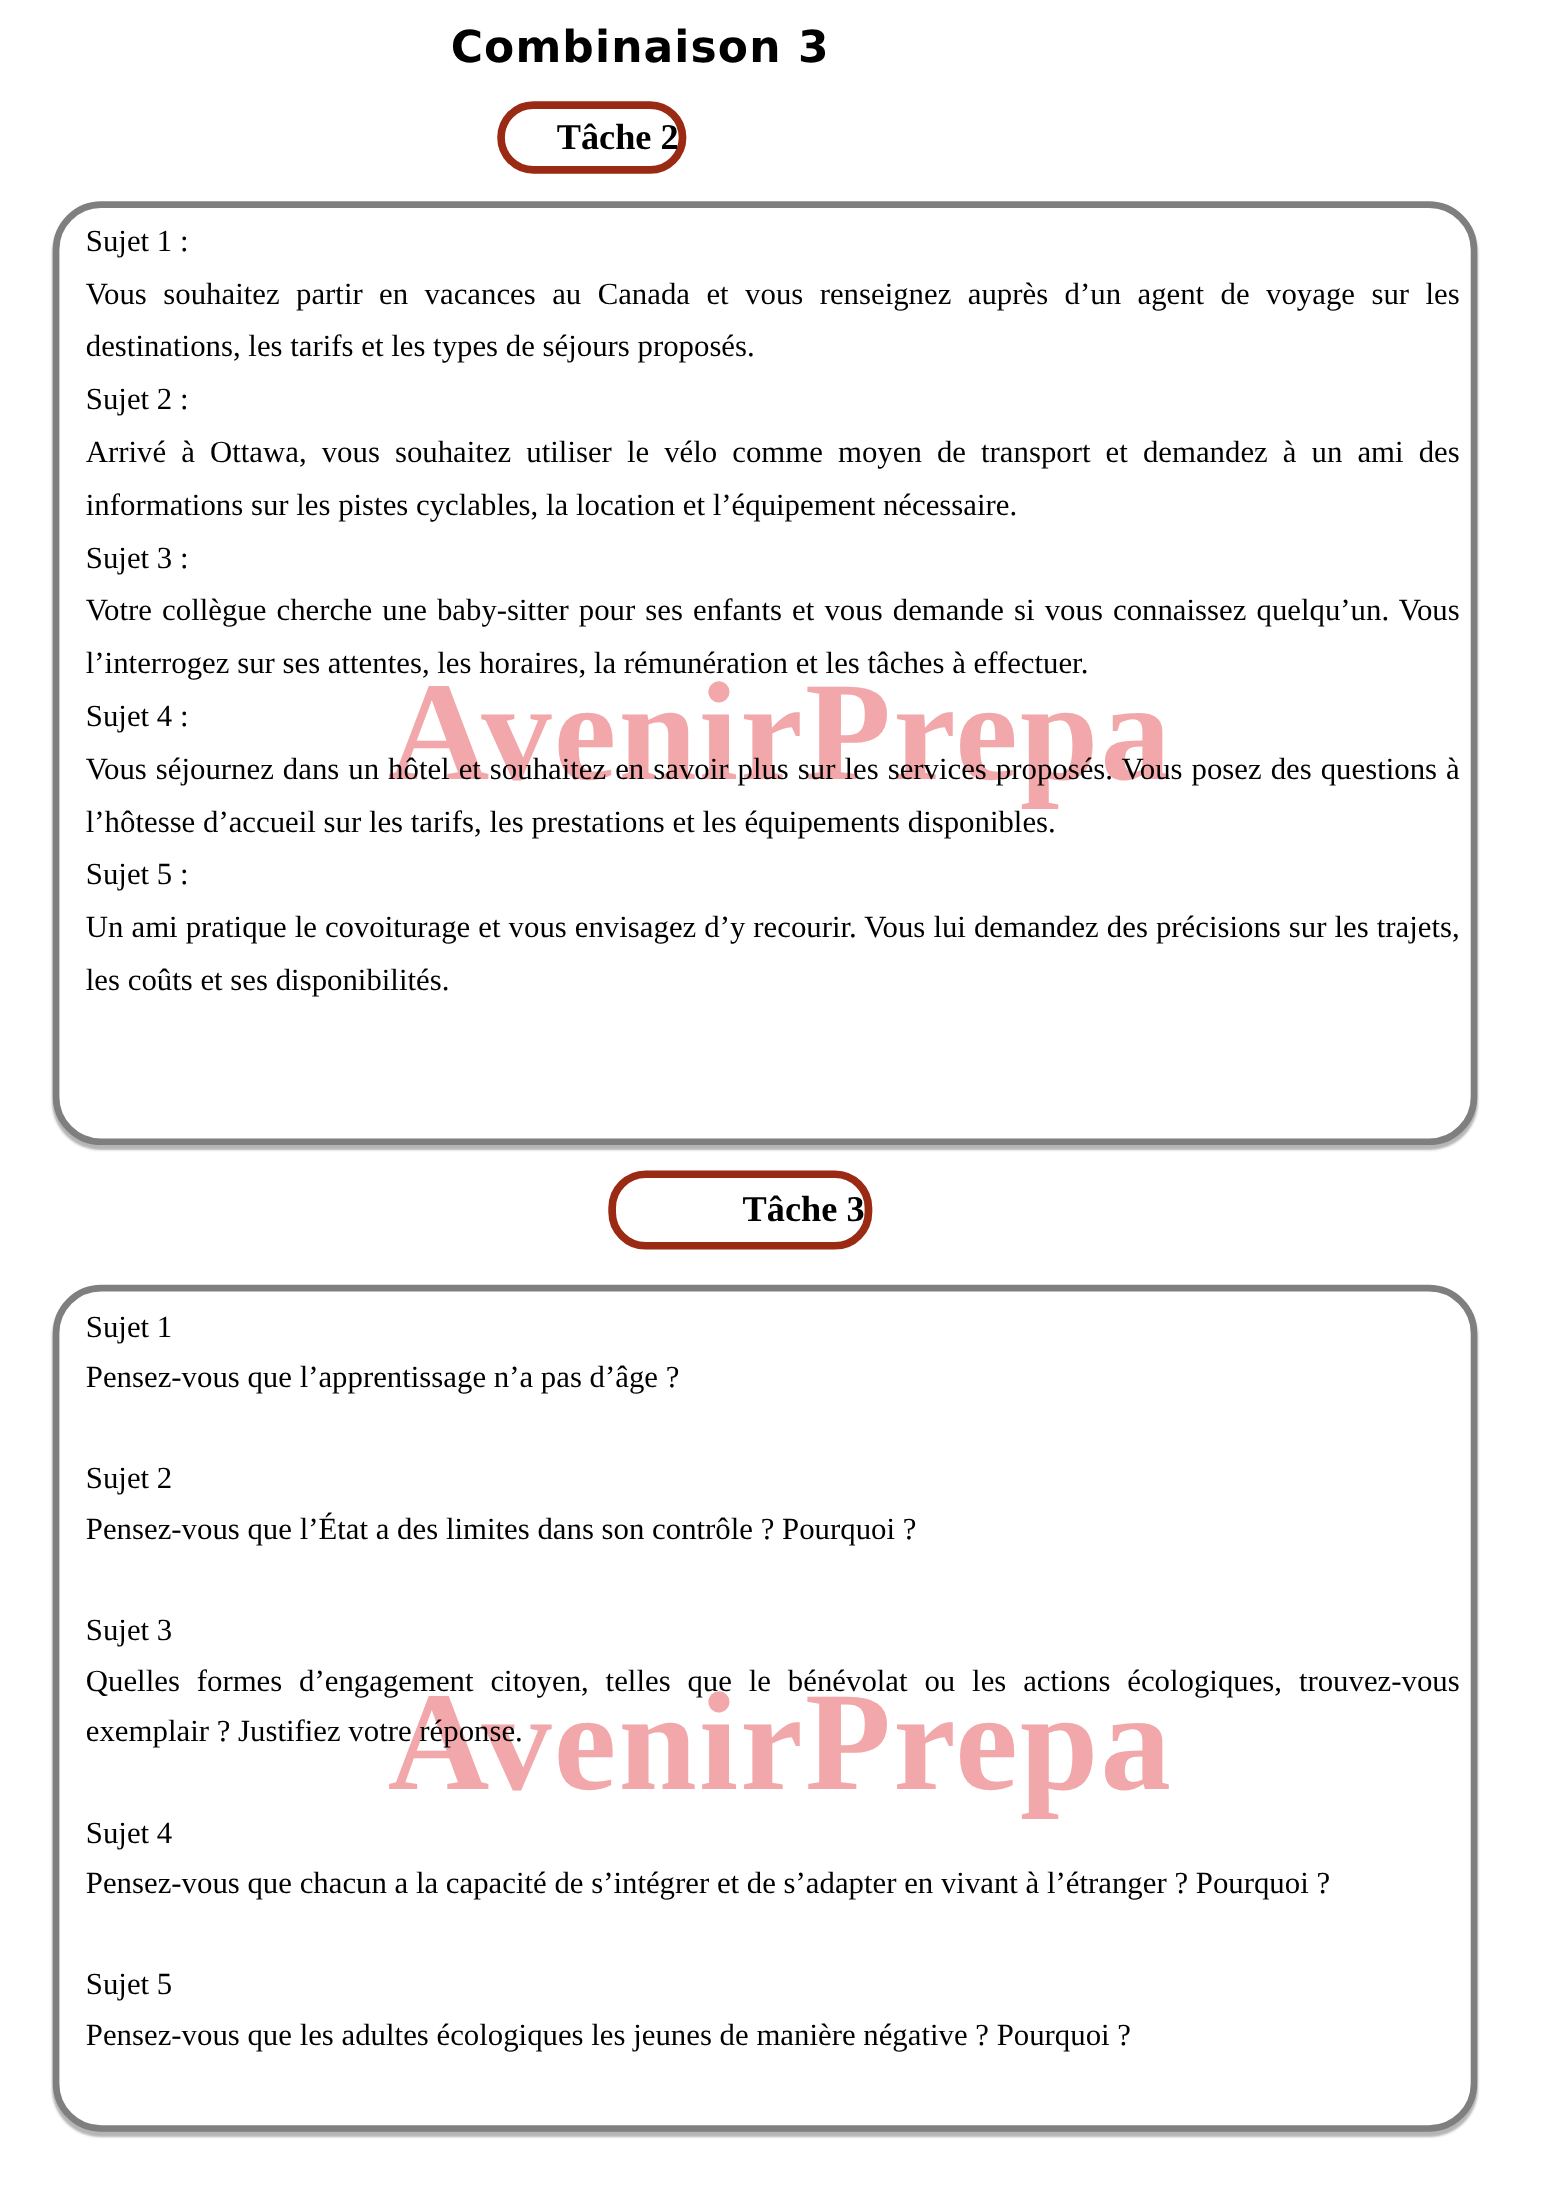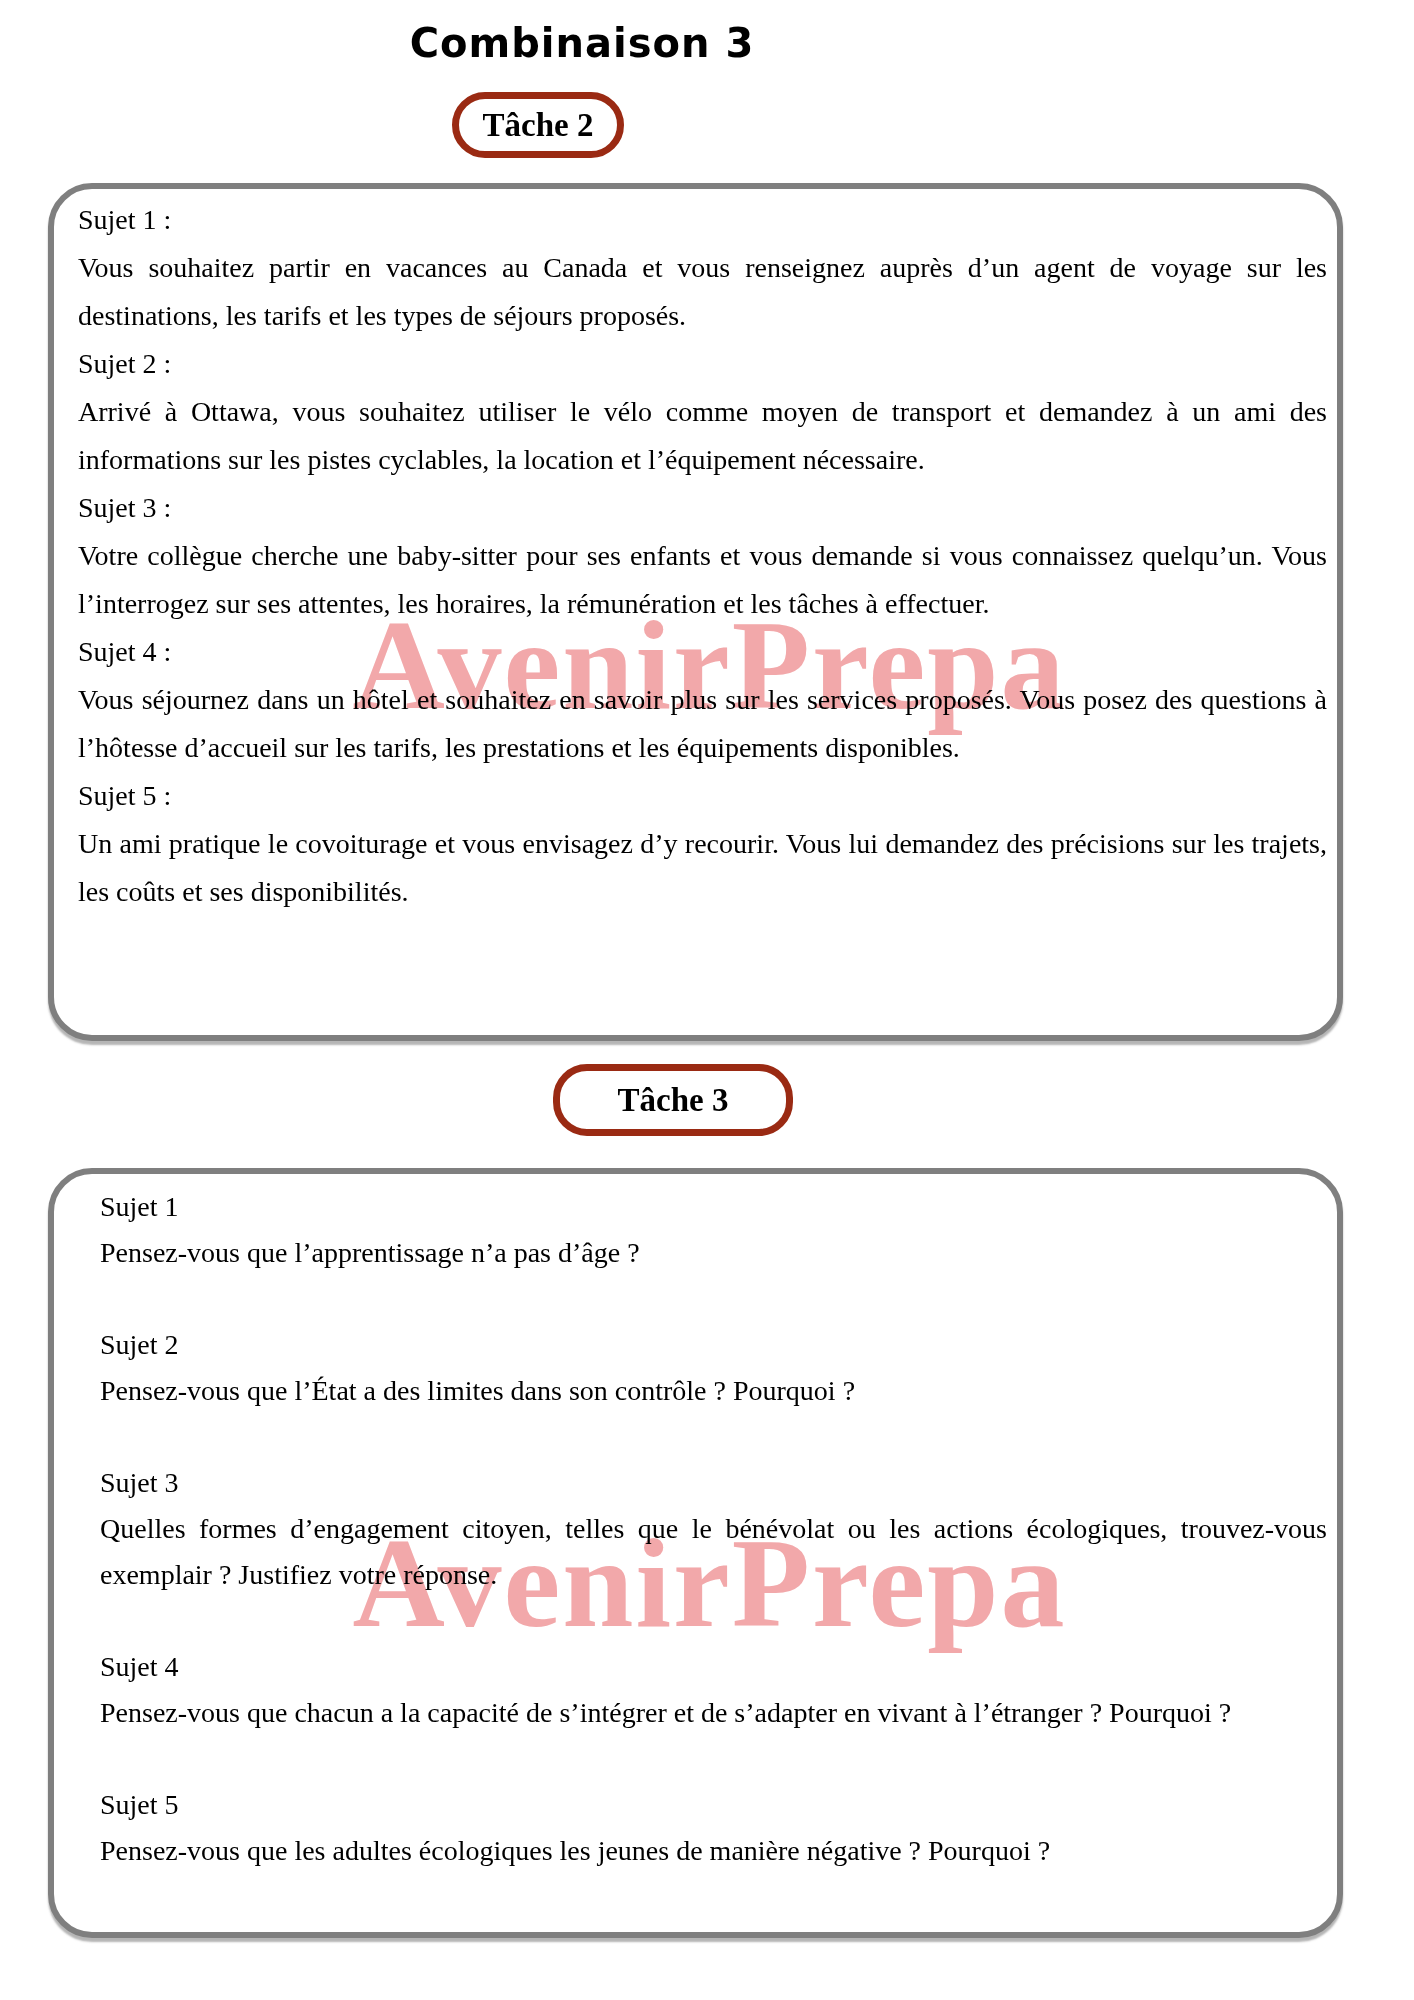--- a/index.html
+++ b/index.html
@@ -29,21 +29,21 @@
     padding-left: 32px;
   }
 
   .badge {
     position: absolute;
     border: 7px solid #9a2a13;
     border-radius: 34px;
     background: #ffffff;
     display: flex;
     align-items: center;
-    justify-content: center;
+    justify-content: flex-end;
     font-weight: bold;
     font-size: 33px;
     box-sizing: border-box;
     z-index: 2;
   }
   .badge-t2 { left: 452px; top: 92px;  width: 172px; height: 66px; }
   .badge-t3 { left: 553px; top: 1064px; width: 240px; height: 72px; }
 
   .box {
     position: absolute;
@@ -64,21 +64,21 @@
     z-index: 1;
     padding: 7px 10px 0 24px;
     font-weight: normal;
     font-size: 28px;
     line-height: 48px;
   }
   .box-t3 .box-content { line-height: 46px; padding-top: 10px; }
 
   .sujet p { margin: 0; }
   .sujet .sujet-text { text-align: justify; }
-  .box-t3 .sujet { margin-bottom: 46px; margin-left: 22px; }
+  .box-t3 .sujet { margin-bottom: 46px; }
   .box-t3 .sujet:last-child { margin-bottom: 0; }
 
   .watermark {
     position: absolute;
     left: 0;
     width: 100%;
     text-align: center;
     z-index: 0;
     font-family: "Liberation Serif", serif;
     font-weight: bold;

